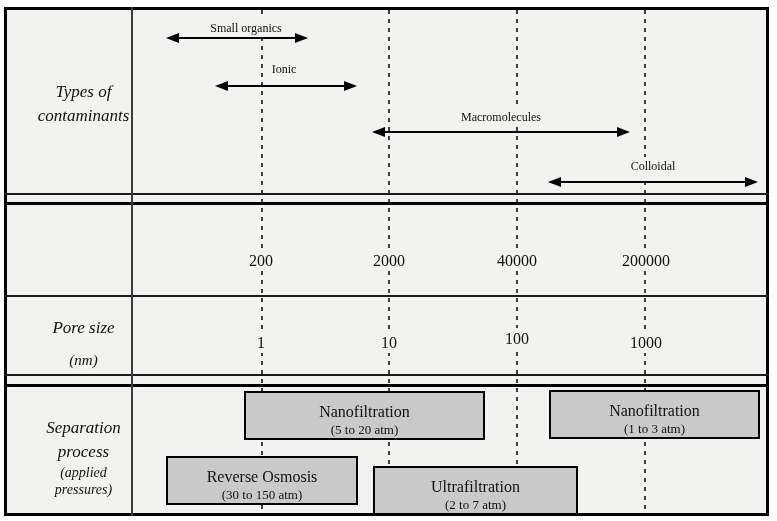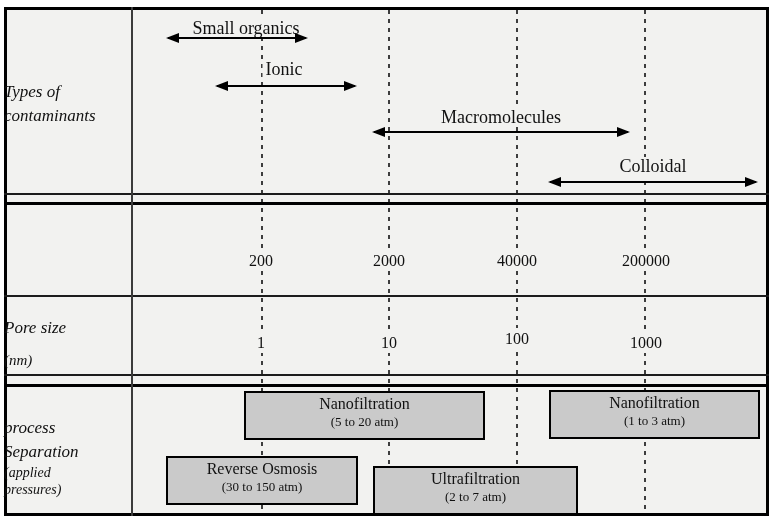--- a/index.html
+++ b/index.html
@@ -23,31 +23,31 @@
     position: absolute; top: 10px; height: 503px; width: 2px; z-index: 1;
     background-image: repeating-linear-gradient(to bottom,
       #3d3d3d 0px, #3d3d3d 4px, transparent 4px, transparent 9px);
   }
   .vcol {
     position: absolute; left: 131px; top: 7px; width: 2px; height: 509px;
     background: #3b3b3b; z-index: 4;
   }
   .hline { position: absolute; left: 4px; width: 765px; z-index: 4; background: #1c1c1c; }
   .rowlabel {
-    position: absolute; left: 4px; width: 127px; z-index: 2;
-    font-style: italic;
+    position: absolute; left: 20px; width: 127px; z-index: 2;
+    text-align: center; font-style: italic;
     font-size: 17px; line-height: 24px;
   }
   .rowlabel .unit-sm { font-size: 13px; }
   .rowlabel .unit-md { font-size: 15px; margin-top: 8px; }
   .rowlabel .sub { font-size: 14px; line-height: 17px; }
   .arrow-label {
     position: absolute; z-index: 2; transform: translateX(-50%);
     background: #f2f2f0; padding: 0 3px;
-    font-size: 18px; white-space: nowrap; line-height: 19px;
+    font-size: 12px; white-space: nowrap; line-height: 19px;
   }
   .arrow { position: absolute; height: 10px; z-index: 3; }
   .arrow .shaft { position: absolute; left: 2px; right: 2px; top: 4px; height: 2px; background: #000; }
   .arrow .head-l {
     position: absolute; left: 0; top: 0; width: 0; height: 0;
     border-top: 5px solid transparent; border-bottom: 5px solid transparent;
     border-right: 13px solid #000;
   }
   .arrow .head-r {
     position: absolute; right: 0; top: 0; width: 0; height: 0;
@@ -56,21 +56,21 @@
   }
   .scale-val {
     position: absolute; z-index: 2; transform: translateX(-50%);
     background: #f2f2f0; padding: 1px 4px; font-size: 16px; line-height: 19px;
   }
   .pbox {
     position: absolute; z-index: 5;
     background: #cacaca; border: 2px solid #000;
     box-sizing: border-box; text-align: center;
   }
-  .pbox .t { font-size: 16px; line-height: 21px; padding-top: 0; }
+  .pbox .t { font-size: 16px; line-height: 21px; padding-top: 8px; }
   .pbox .p { font-size: 13px; line-height: 15px; }
 </style>
 </head>
 <body>
 
 <div class="fig">
 
   <div class="panel"></div>
 
   <div class="dashline" style="left:261px"></div>
@@ -127,22 +127,22 @@
   </div>
   <div class="scale-val" style="left:261px; top:332px">1</div>
   <div class="scale-val" style="left:389px; top:332px">10</div>
   <div class="scale-val" style="left:517px; top:328px">100</div>
   <div class="scale-val" style="left:646px; top:332px">1000</div>
 
   <div class="hline" style="top:374px; height:2px"></div>
   <div class="hline" style="top:384px; height:3px; background:#000"></div>
 
   <div class="rowlabel" style="top:416px">
+    <div>Separation</div>
     <div>process</div>
-    <div>Separation</div>
     <div class="sub">(applied</div>
     <div class="sub">pressures)</div>
   </div>
 
   <div class="pbox" style="left:244px; top:391px; width:241px; height:49px">
     <div class="t">Nanofiltration</div>
     <div class="p">(5 to 20 atm)</div>
   </div>
 
   <div class="pbox" style="left:549px; top:390px; width:211px; height:49px">

